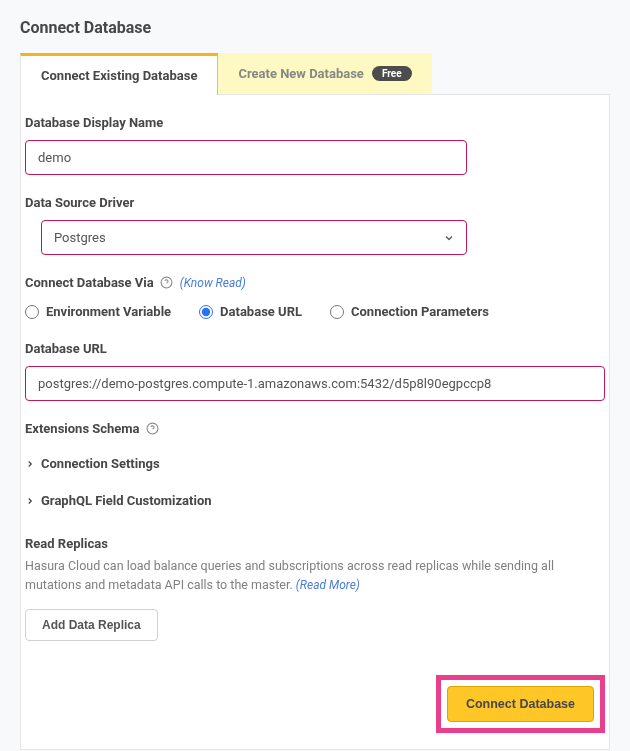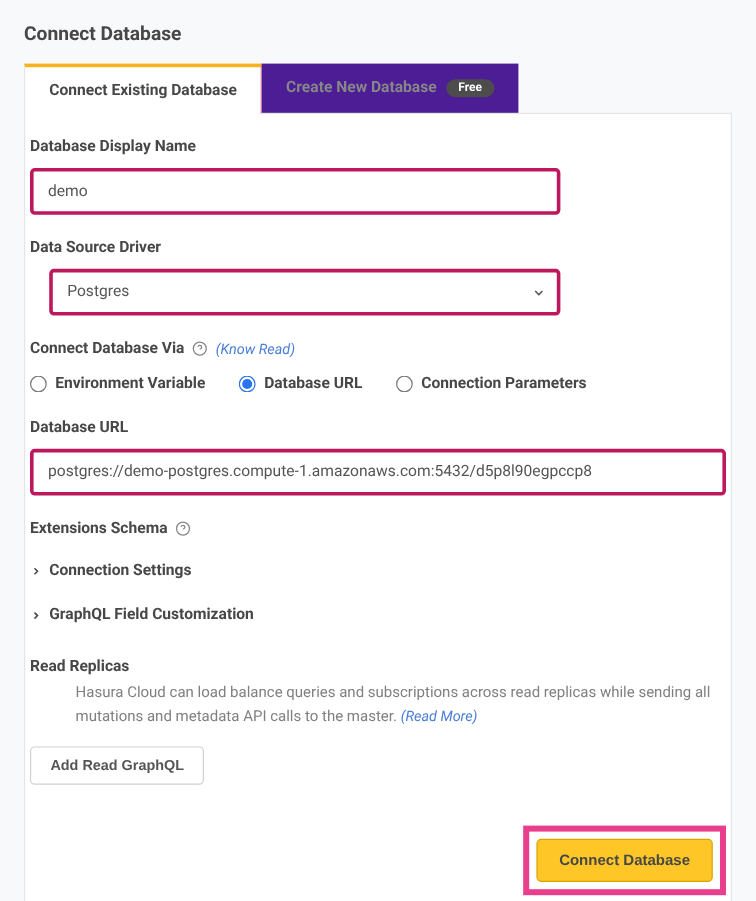--- a/index.html
+++ b/index.html
@@ -36,21 +36,21 @@
     .tab.active {
       background: #fff;
       border-top: 3px solid #f4b41a;
       border-left: 1px solid #e5e5e5;
       border-right: 1px solid #fca5a5;
       border-bottom: none;
       margin-bottom: -1px;
       color: #484747;
     }
     .tab.inactive {
-      background: #4c1d95;
+      background: #fef9c3;
       color: #868786;
     }
     .badge {
       background: #4c4c4c;
       color: #fff;
       font-size: 10px;
       font-weight: 700;
       padding: 2px 10px;
       border-radius: 10px;
     }
@@ -75,21 +75,21 @@
     }
     .field-label-row {
       display: flex;
       align-items: center;
       gap: 6px;
       margin-bottom: 10px;
     }
     .text-input, .select-input {
       width: 100%;
       padding: 9px 12px;
-      border: 3px solid #be185d;
+      border: 1px solid #be185d;
       border-radius: 4px;
       font-size: 13px;
       color: #555;
       background: #fff;
       font-family: inherit;
     }
     .select-wrap { position: relative; padding-left: 16px; }
     .select-input { appearance: none; cursor: pointer; }
     .select-chevron {
       position: absolute;
@@ -142,21 +142,20 @@
       color: #484747;
       padding: 0 4px;
       margin-bottom: 6px;
     }
     .section-desc {
       font-size: 12.5px;
       color: #808080;
       padding: 0 4px;
       line-height: 1.5;
       margin-bottom: 14px;
-      margin-left: 38px;
     }
     .outline-btn {
       margin-left: 4px;
       padding: 8px 16px;
       background: #fff;
       border: 1px solid #d1d1d1;
       border-radius: 4px;
       font-size: 12px;
       font-weight: 700;
       color: #555;
@@ -285,21 +284,21 @@
           </svg>
       </span>
       <span class="collapse-label">GraphQL Field Customization</span>
     </div>
 
     <div class="section-title">Read Replicas</div>
     <div class="section-desc">
       <span>Hasura Cloud can load balance queries and subscriptions across read replicas while sending all mutations and metadata API calls to the master.</span>
       <span class="link">(Read More)</span>
     </div>
-    <button class="outline-btn">Add Read GraphQL</button>
+    <button class="outline-btn">Add Data Replica</button>
 
     <div class="footer">
       <div class="highlight-box">
         <button class="primary-btn">Connect Database</button>
       </div>
     </div>
 
   </div>
 </div>
 

